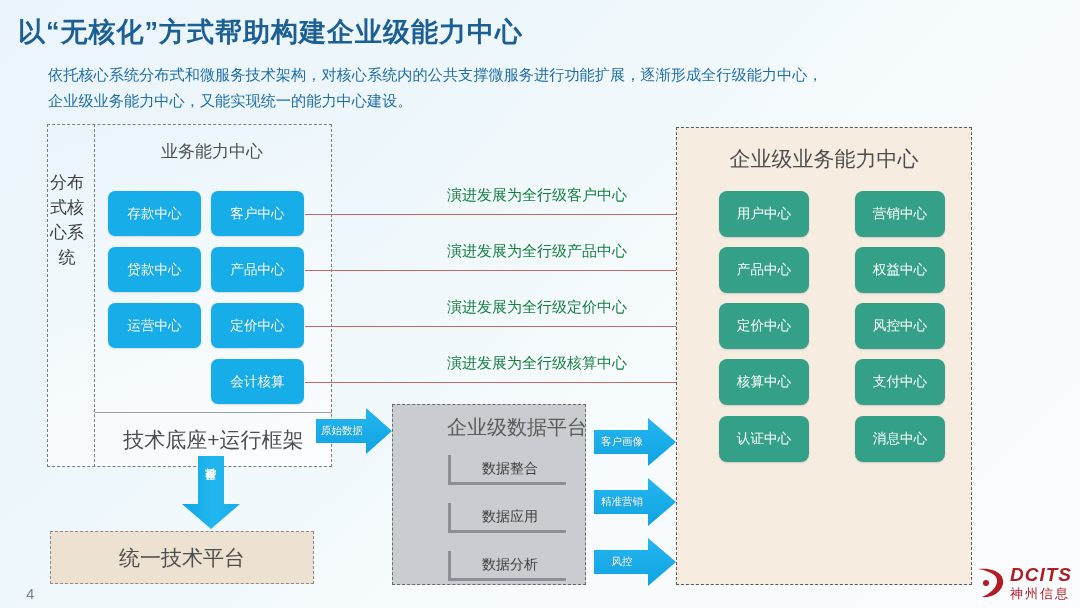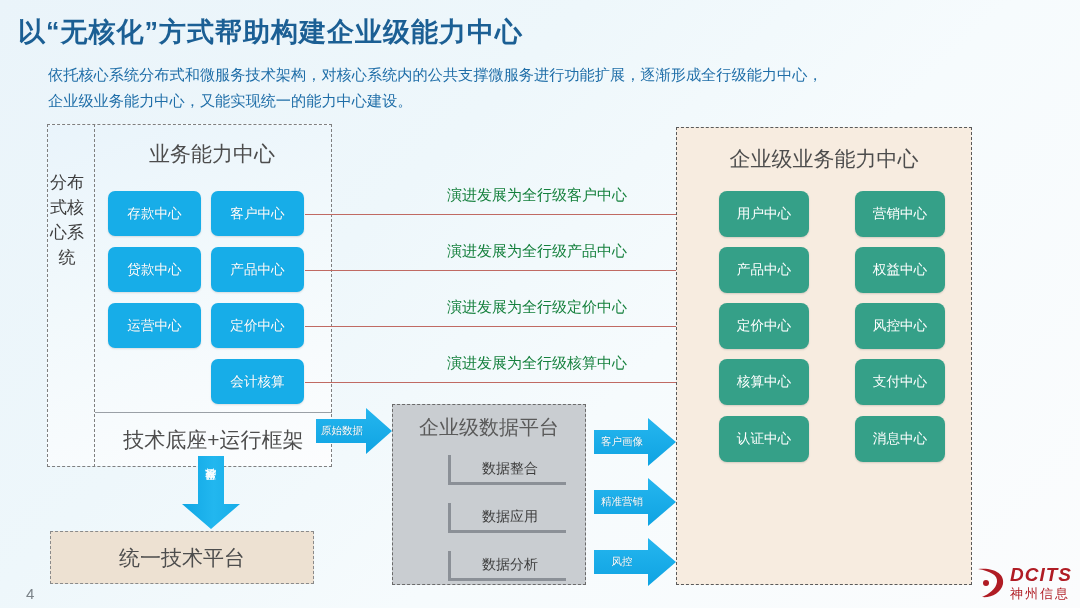--- a/index.html
+++ b/index.html
@@ -34,21 +34,21 @@
     font-size:17px;color:#3d3d3d;line-height:25px;
     text-align:center;
   }
   .left-inner{
     position:absolute;left:94px;top:124px;width:238px;height:343px;
     border-left:1px dashed #7f7f7f;border-right:1px dashed #7f7f7f;
     box-sizing:border-box;
   }
   .panel-heading{
     position:absolute;left:96px;top:140px;width:232px;
-    text-align:center;font-size:21px;color:#4d4d4d;
+    text-align:center;font-size:17px;color:#4d4d4d;
   }
 
   
   .chip{
     position:absolute;border-radius:7px;
     background:#17ade8;color:#ffffff;
     font-size:13.6px;display:flex;align-items:center;justify-content:center;
     box-shadow:0 1px 2px rgba(0,0,0,.12);
     text-shadow:0 0 1px rgba(0,0,0,.15);
   }
@@ -119,21 +119,21 @@
     border-left:7px solid #c06a63;
   }
 
   
   .dp{
     position:absolute;left:392px;top:404px;width:194px;height:181px;
     background:#c9cdd1;border:1px dashed #6b6b6b;box-sizing:border-box;
   }
   .dp-title{
     position:absolute;left:392px;top:414px;width:194px;text-align:center;
-    font-size:20px;color:#5a5a5a;
+    font-size:20px;color:#5a5a5a;padding-left:28px;
   }
   .dp-item{
     position:absolute;left:448px;width:118px;height:30px;
     border-left:3px solid #8b9097;border-bottom:3px solid #8b9097;
     box-sizing:border-box;
   }
   .dp-item span{
     position:absolute;left:0;top:0;width:118px;height:27px;
     display:flex;align-items:center;justify-content:center;
     font-size:14px;color:#3d3d3d;

